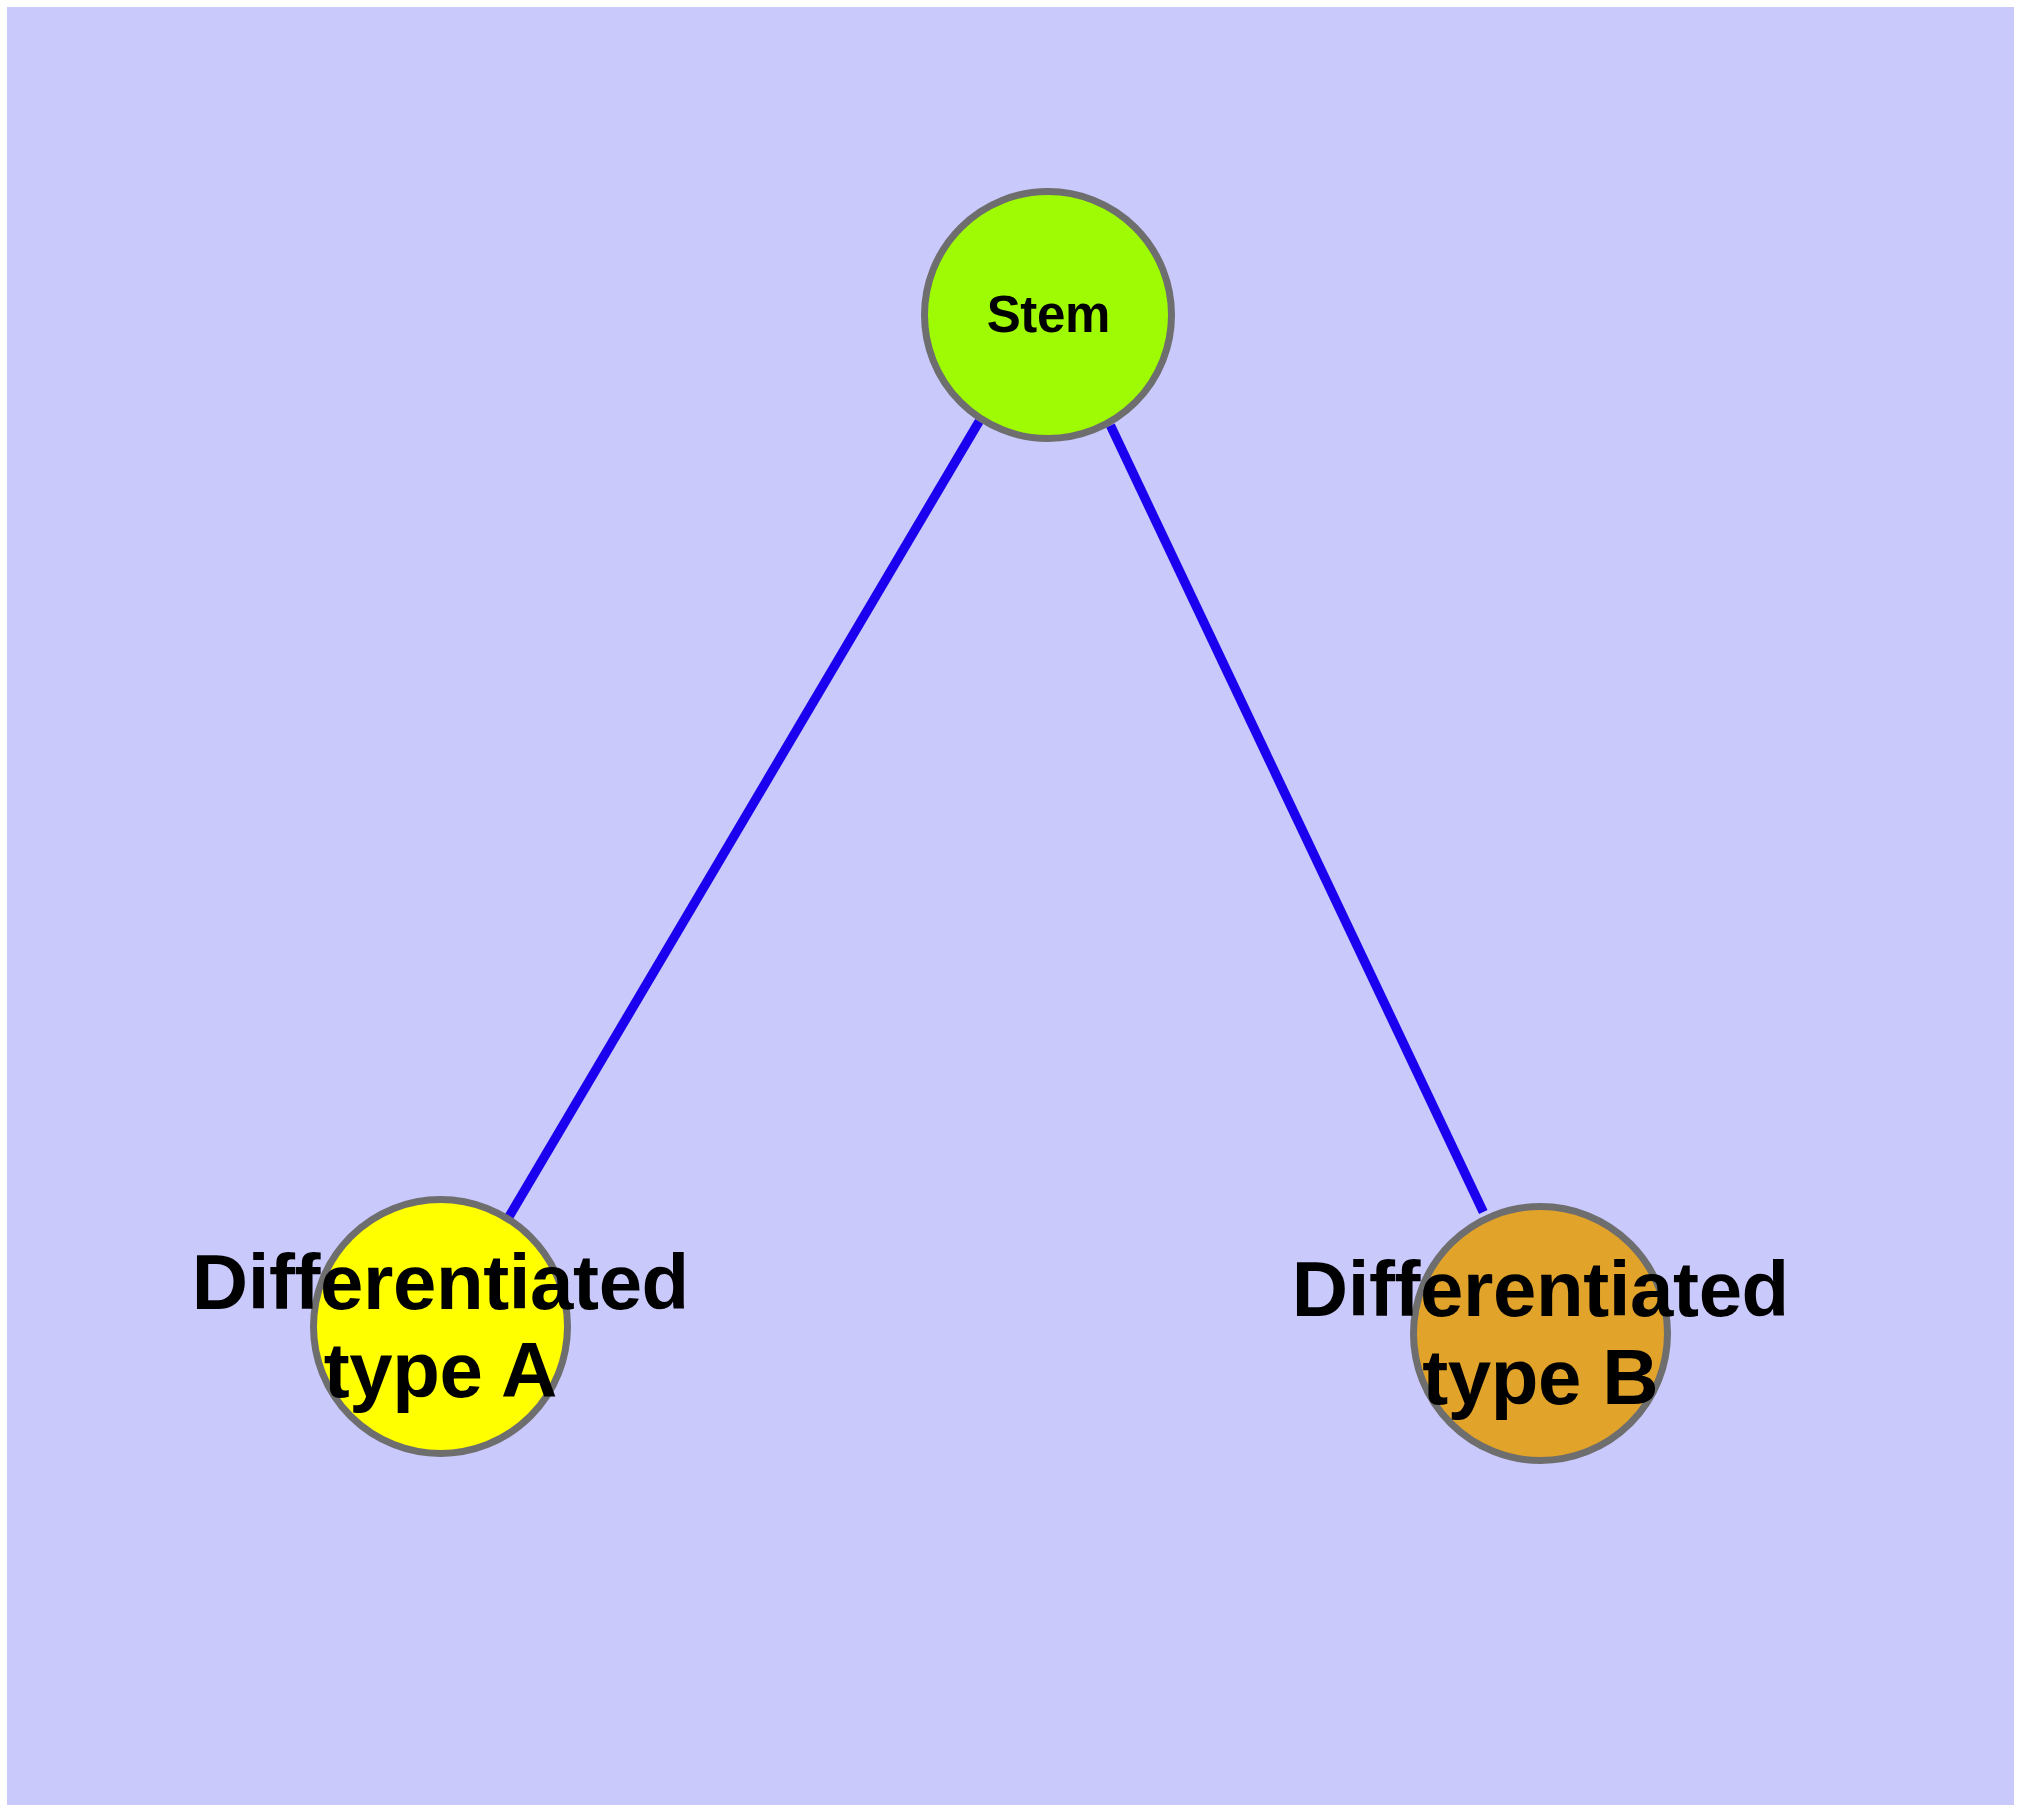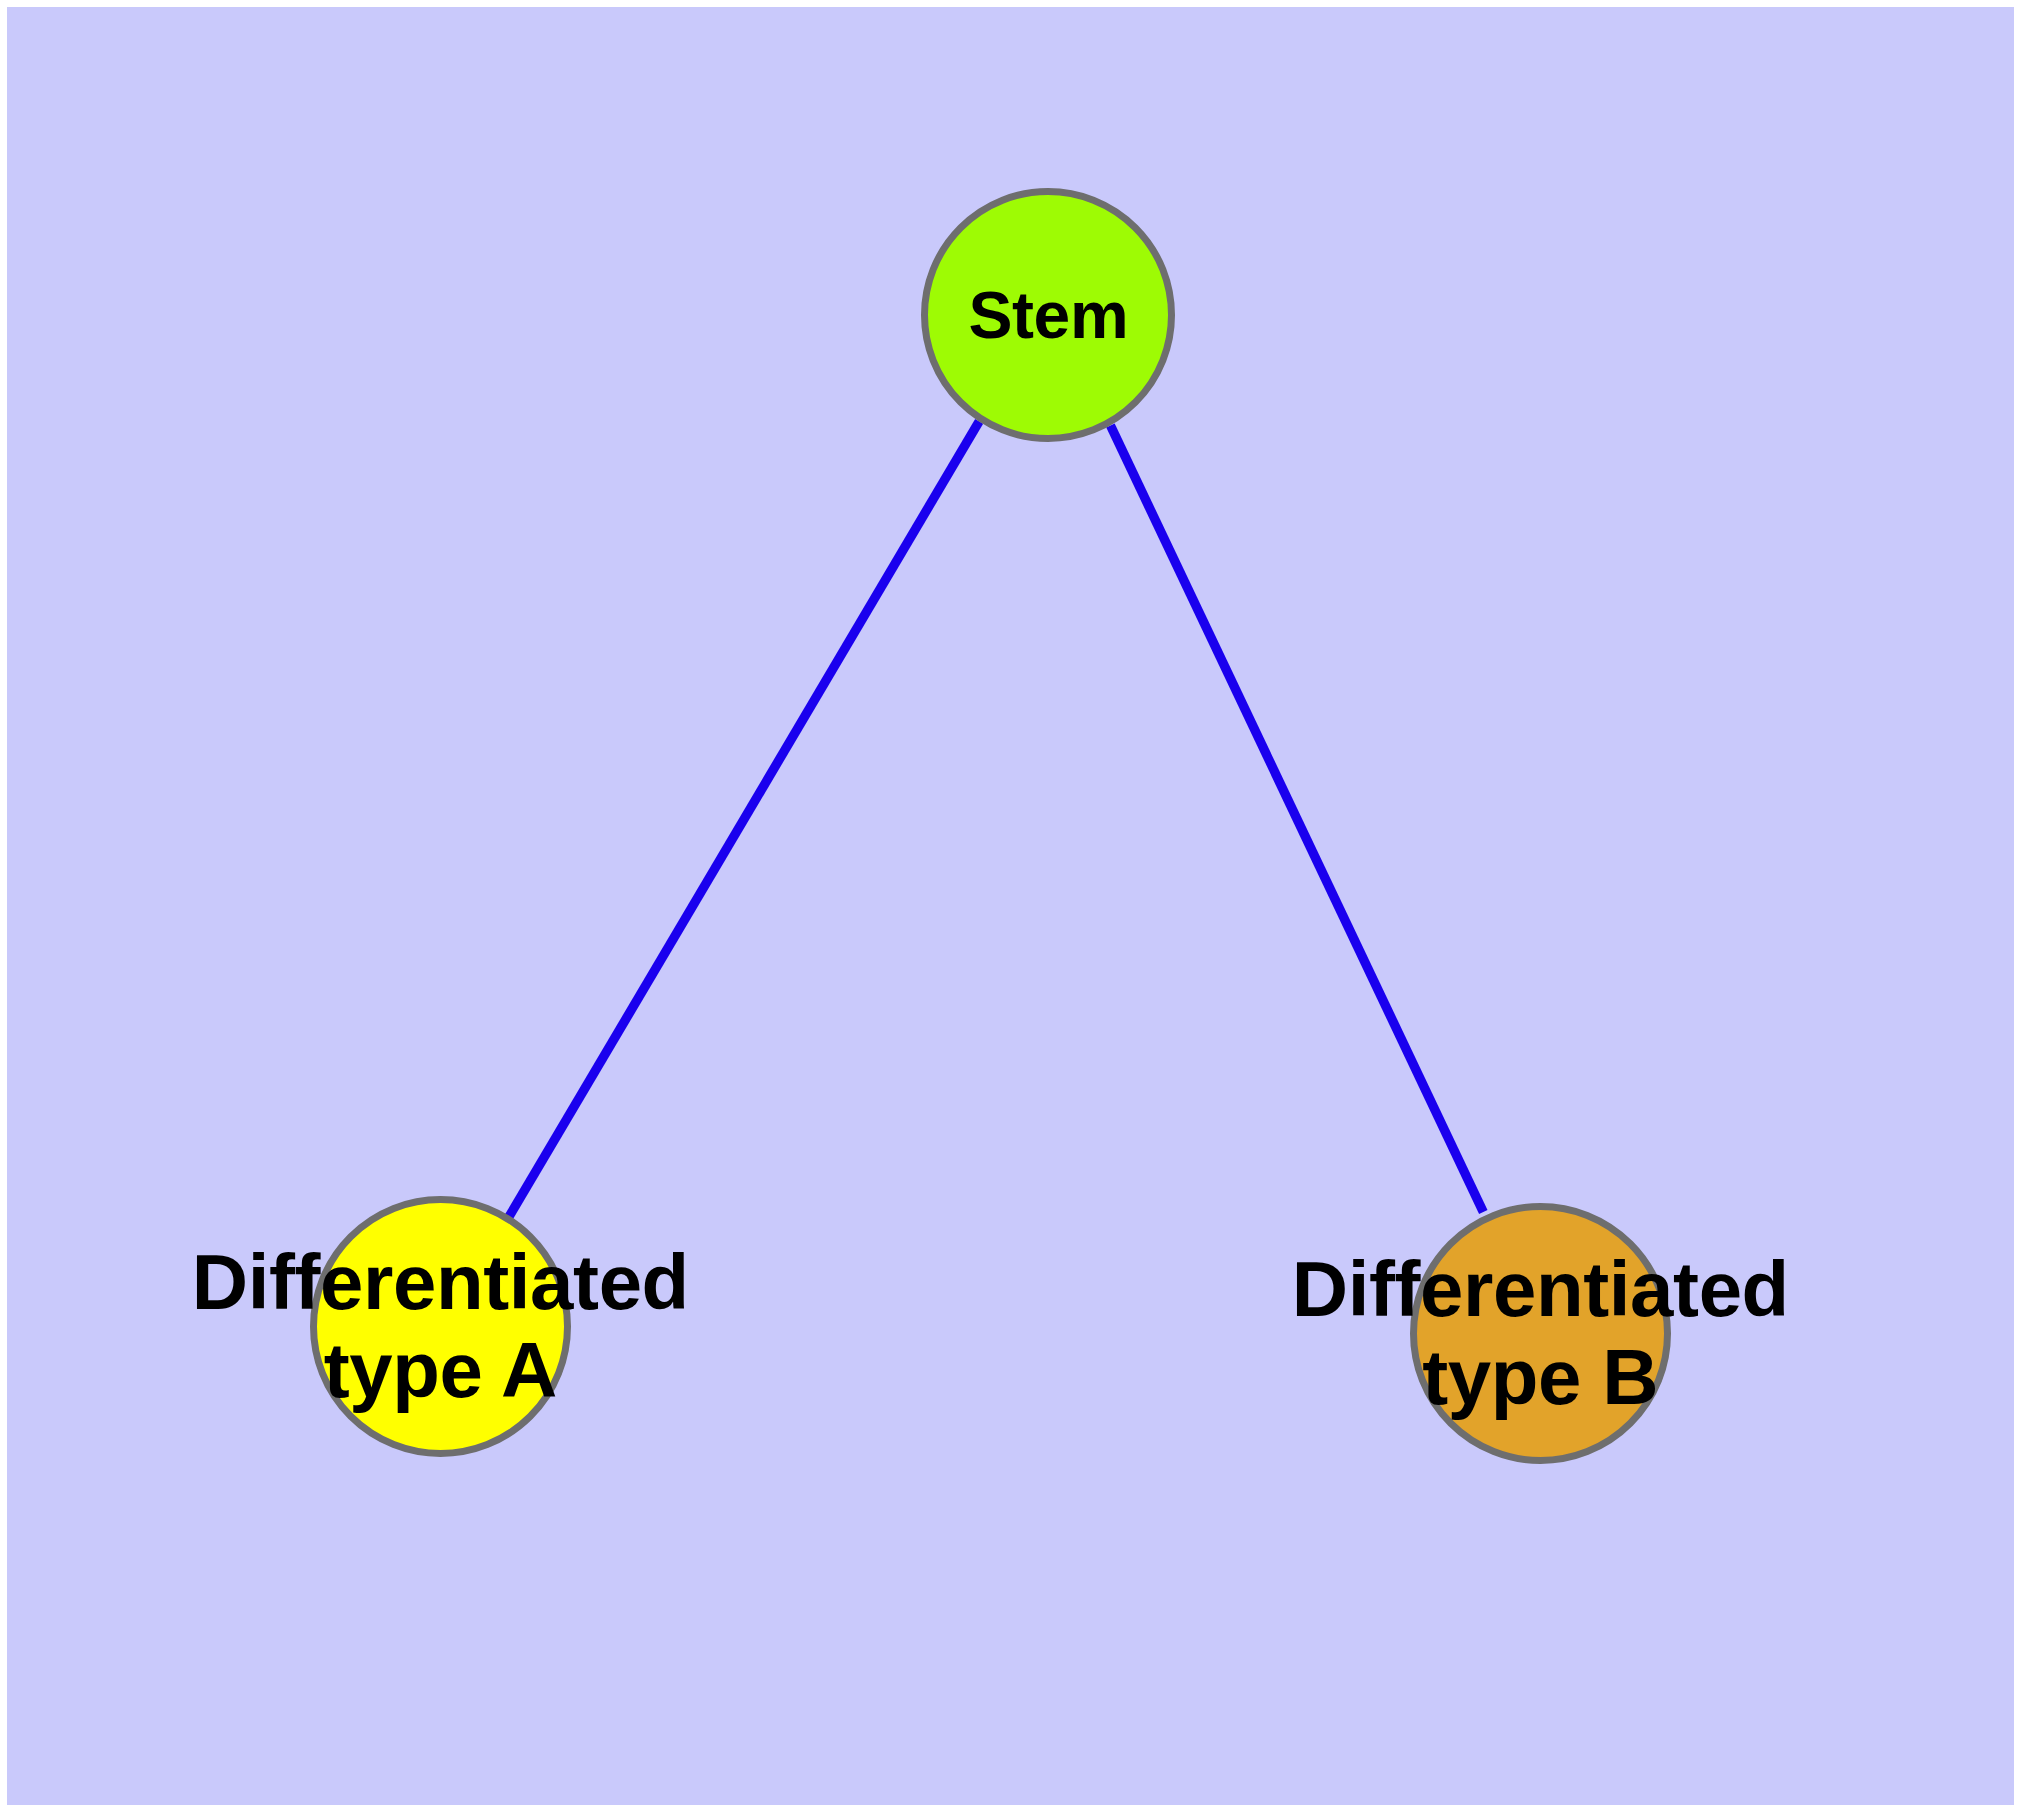--- a/index.html
+++ b/index.html
@@ -72,21 +72,21 @@
   <div id="plot-area" style="background: rgb(201, 201, 251);">
 
     <svg id="edge-layer" viewBox="0 0 2368 2122" width="2007" height="1798">
       <line id="edge-0" x1="1147" y1="489" x2="592" y2="1428" stroke="#1a00ee" stroke-width="11" stroke-linecap="butt"></line>
       <line id="edge-1" x1="1302" y1="494" x2="1742" y2="1422" stroke="#1a00ee" stroke-width="11" stroke-linecap="butt"></line>
     </svg>
 
     <div id="node-layer">
 
       <div class="node" id="node-0" style="left: 914px; top: 181px; width: 254px; height: 254px; background: rgb(158, 251, 4); border-color: rgb(110, 110, 110); border-width: 7.6px;"></div>
-      <div class="node-label" id="node-label-0" style="font-size: 66px; color: rgb(0, 0, 0); line-height: 88px; width: 1187px; left: 448px; top: 264px;">Stem</div>
+      <div class="node-label" id="node-label-0" style="font-size: 51px; color: rgb(0, 0, 0); line-height: 88px; width: 1187px; left: 448px; top: 264px;">Stem</div>
 
       <div class="node" id="node-1" style="left: 303px; top: 1189px; width: 261px; height: 261px; background: rgb(255, 255, 0); border-color: rgb(110, 110, 110); border-width: 7.6px;"></div>
       <div class="node-label" id="node-label-1" style="font-size: 78px; color: rgb(0, 0, 0); line-height: 88px; width: 1187px; left: -160px; top: 1231px;">Differentiated
 type A</div>
 
       <div class="node" id="node-2" style="left: 1403px; top: 1196px; width: 261px; height: 261px; background: rgb(226, 163, 42); border-color: rgb(110, 110, 110); border-width: 7.6px;"></div>
       <div class="node-label" id="node-label-2" style="font-size: 78px; color: rgb(0, 0, 0); line-height: 88px; width: 1187px; left: 940px; top: 1238px;">Differentiated
 type B</div>
 
     </div>

